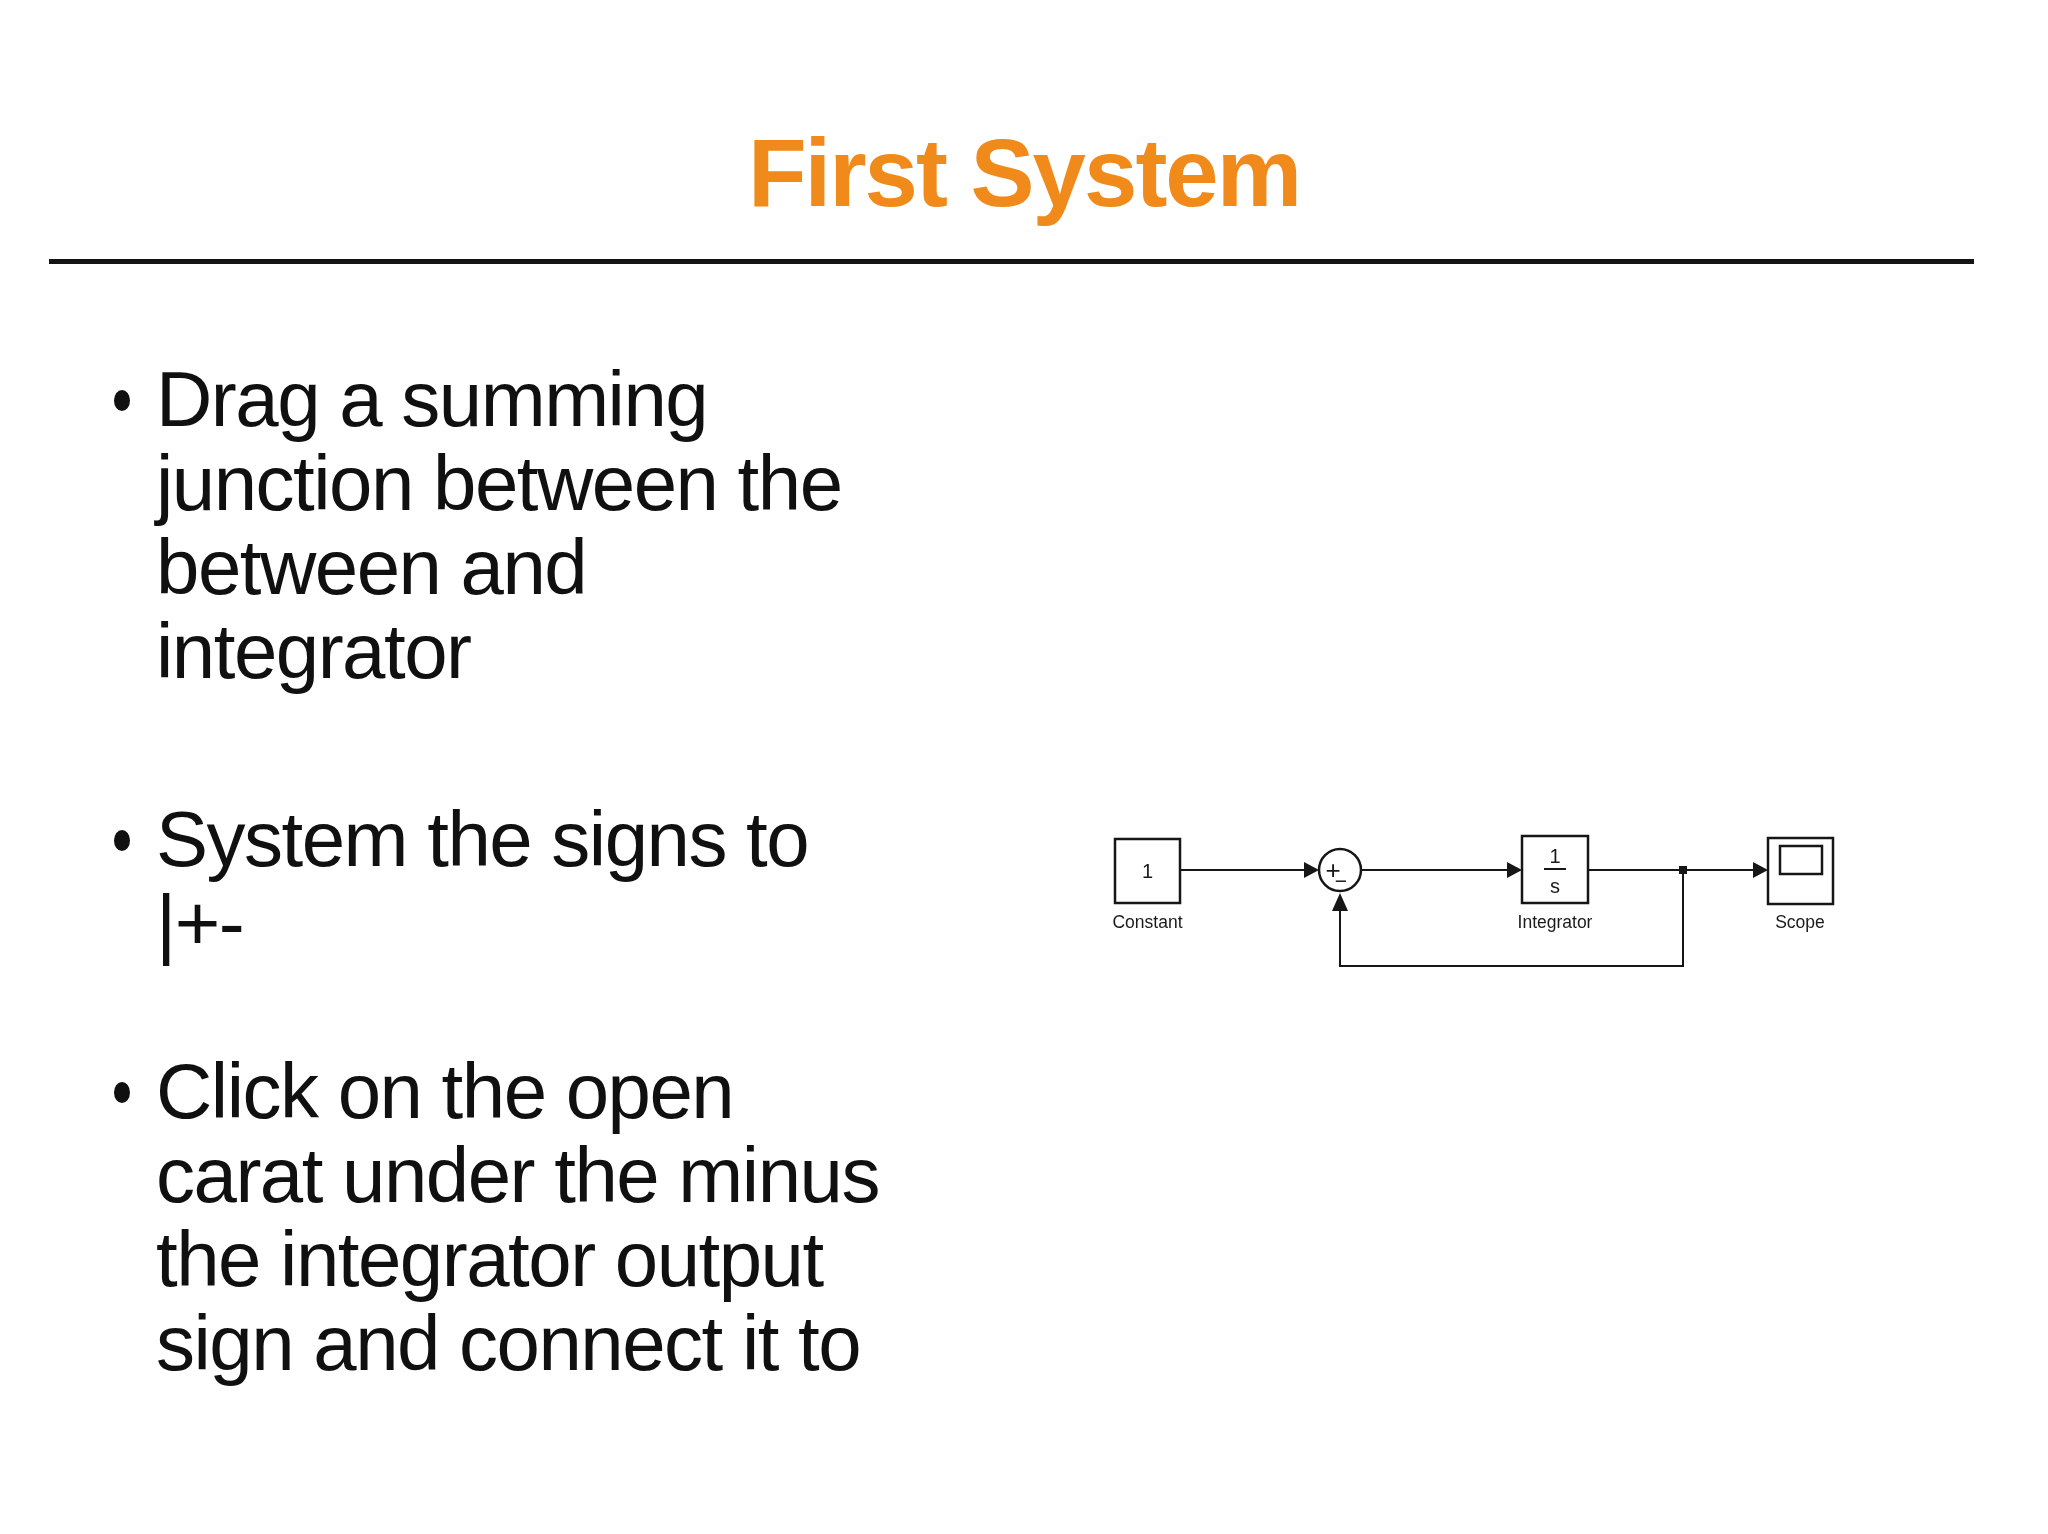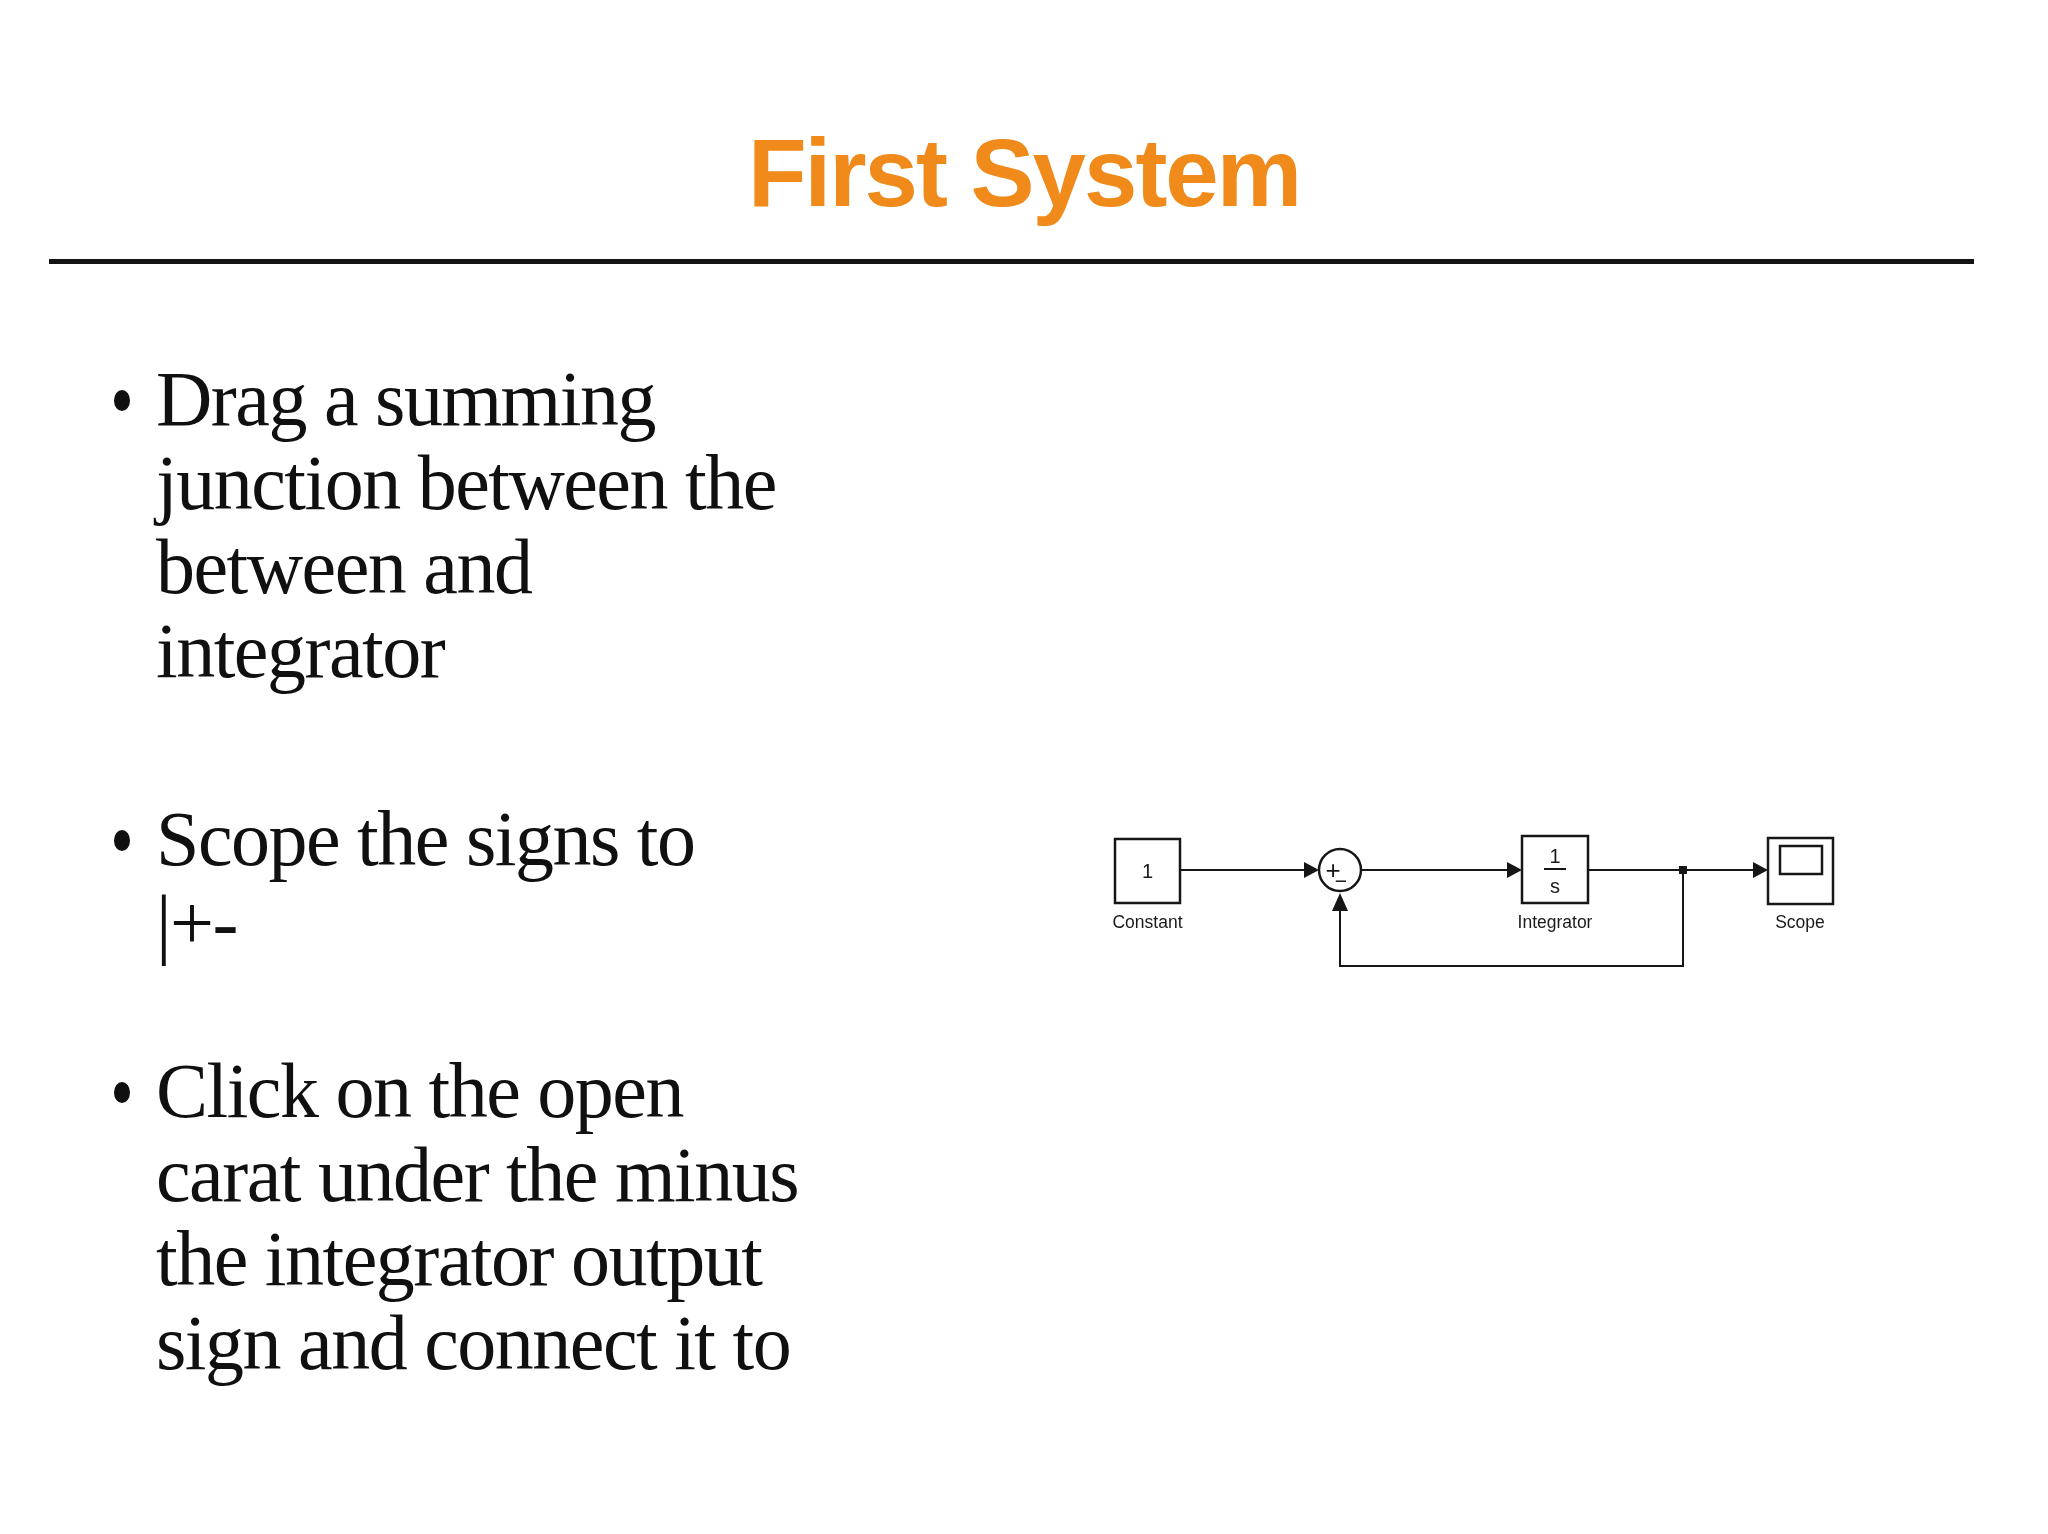--- a/index.html
+++ b/index.html
@@ -37,21 +37,21 @@
     letter-spacing:-1.5px;
     color:#101010;
   }
   .bullet .dot {
     position:absolute;
     left:2px; top:33px;
     width:16px; height:21px;
     border-radius:50%;
     background:#101010;
   }
-  .bullet .lines { margin-left:44px; white-space:nowrap;font-family:Liberation Serif, serif; }
+  .bullet .lines { margin-left:44px; white-space:nowrap; }
   .diagram {
     position:absolute;
     left:1093px; top:775px;
     width:765px; height:170px;
   }
   .diagram svg { display:block; width:765px; height:170px; }
   .blk { fill:#ffffff; stroke:#161616; stroke-width:2.5; }
   .wire { stroke:#161616; stroke-width:2; fill:none; }
   .ah { fill:#161616; stroke:none; }
   .blk-txt { fill:#1a1a1a; font-family:"Liberation Sans", sans-serif; font-size:20px; text-anchor:middle; }
@@ -72,21 +72,21 @@
       <div>Drag a summing</div>
       <div>junction between the</div>
       <div>between and</div>
       <div>integrator</div>
     </div>
   </div>
 
   <div class="bullet" style="top:756px">
     <span class="dot"></span>
     <div class="lines">
-      <div>Scope the signs to</div>
+      <div>System the signs to</div>
       <div>|+-</div>
     </div>
   </div>
 
   <div class="bullet" style="top:1008px">
     <span class="dot"></span>
     <div class="lines">
       <div>Click on the open</div>
       <div>carat under the minus</div>
       <div>the integrator output</div>

